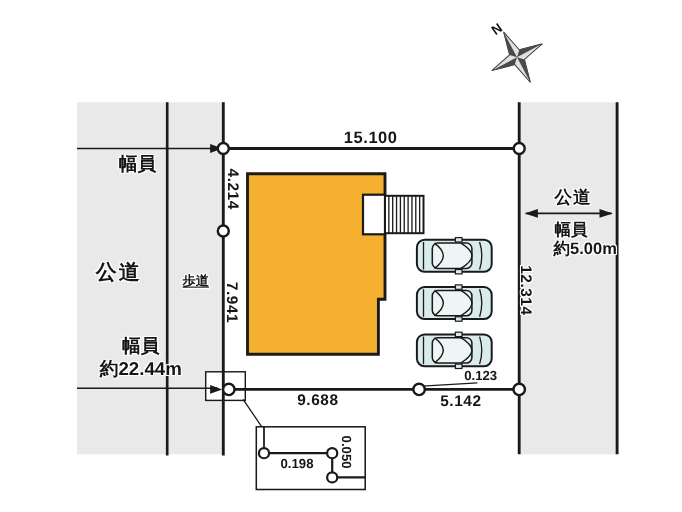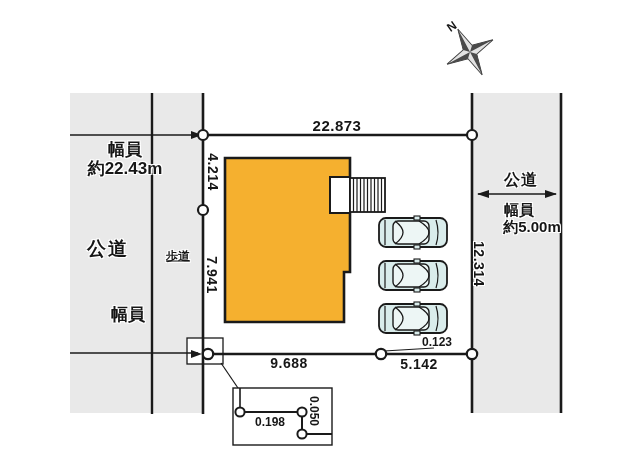--- a/index.html
+++ b/index.html
@@ -118,31 +118,31 @@
     <g transform="translate(470,52) rotate(-28)">
       <path d="M0,-16 L3.5,-3.5 L16,0 L3.5,3.5 L0,16 L-3.5,3.5 L-16,0 L-3.5,-3.5 Z" fill="#9a9a9a" stroke="#3c3c3c" stroke-width="0.8"></path>
       <path d="M0,-26 L5,-5 L26,0 L5,5 L0,26 L-5,5 L-26,0 L-5,-5 Z" fill="#e2e2e2" stroke="#3c3c3c" stroke-width="0.9"></path>
       <path d="M0,-26 L0,0 L-5,-5 Z M26,0 L0,0 L5,-5 Z M0,26 L0,0 L5,5 Z M-26,0 L0,0 L-5,5 Z" fill="#4a4a4a"></path>
     </g>
   </svg>
 
   <div class="t north" style="left:452px; top:27px;">N</div>
 
   <div class="t cap" style="left:125px; top:150px;">幅員</div>
-  <div class="t cap" style="left:125px; top:169px;">約22.43m</div>
   <div class="t road-name" style="left:108px; top:249px;">公道</div>
   <div class="t sidewalk" style="left:178px; top:256px;">歩道</div>
   <div class="t cap" style="left:128px; top:315px;">幅員</div>
+  <div class="t cap" style="left:128px; top:336px;">約22.44m</div>
 
   <div class="t road-name-r" style="left:521px; top:180px;">公道</div>
   <div class="t cap-r" style="left:519px; top:210px;">幅員</div>
   <div class="t cap-r" style="left:518px; top:227px;padding-left:28px;">約5.00m</div>
 
 
-  <div class="t dim" style="left:337px; top:126px; font-size:15px;">22.873</div>
+  <div class="t dim" style="left:337px; top:126px; font-size:15px;">15.100</div>
   <div class="t dim vert" style="left:212px; top:172px;">4.214</div>
   <div class="t dim vert" style="left:211px; top:275px;">7.941</div>
   <div class="t dim vert" style="left:478px; top:264px;">12.314</div>
   <div class="t dim" style="left:289px; top:364px;">9.688</div>
   <div class="t dim-sm t2" style="left: 413px; top: 342px; position: absolute; transform: translate(-50%, -50%); margin-left: 24px;">0.123</div>
   <div class="t dim" style="left:419px; top:365px;">5.142</div>
   <div class="t dim-sm" style="left: 270px; top: 422px; position: absolute; transform: translate(-50%, -50%);">0.198</div>
   <div class="t dim-sm vert" style="left:314px; top:411px; position:absolute;">0.050</div>
 
 </div>

